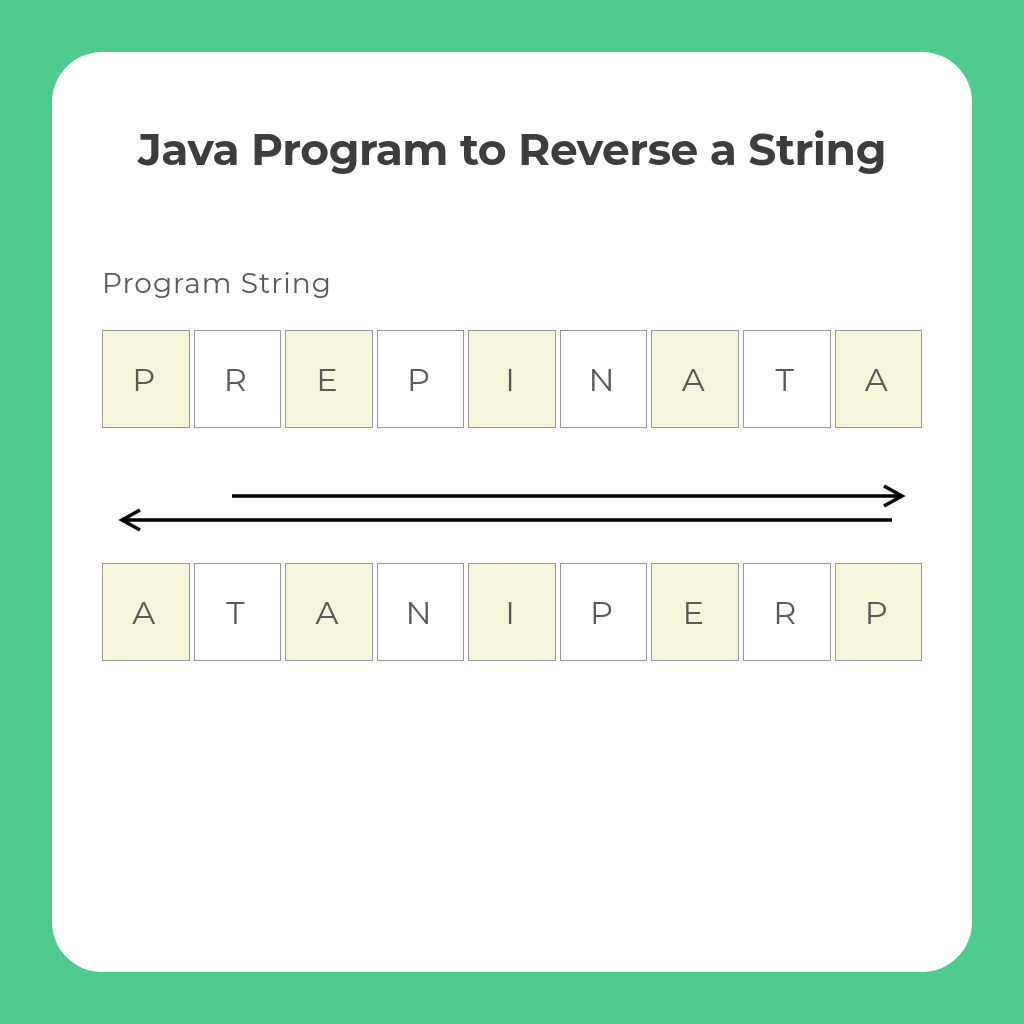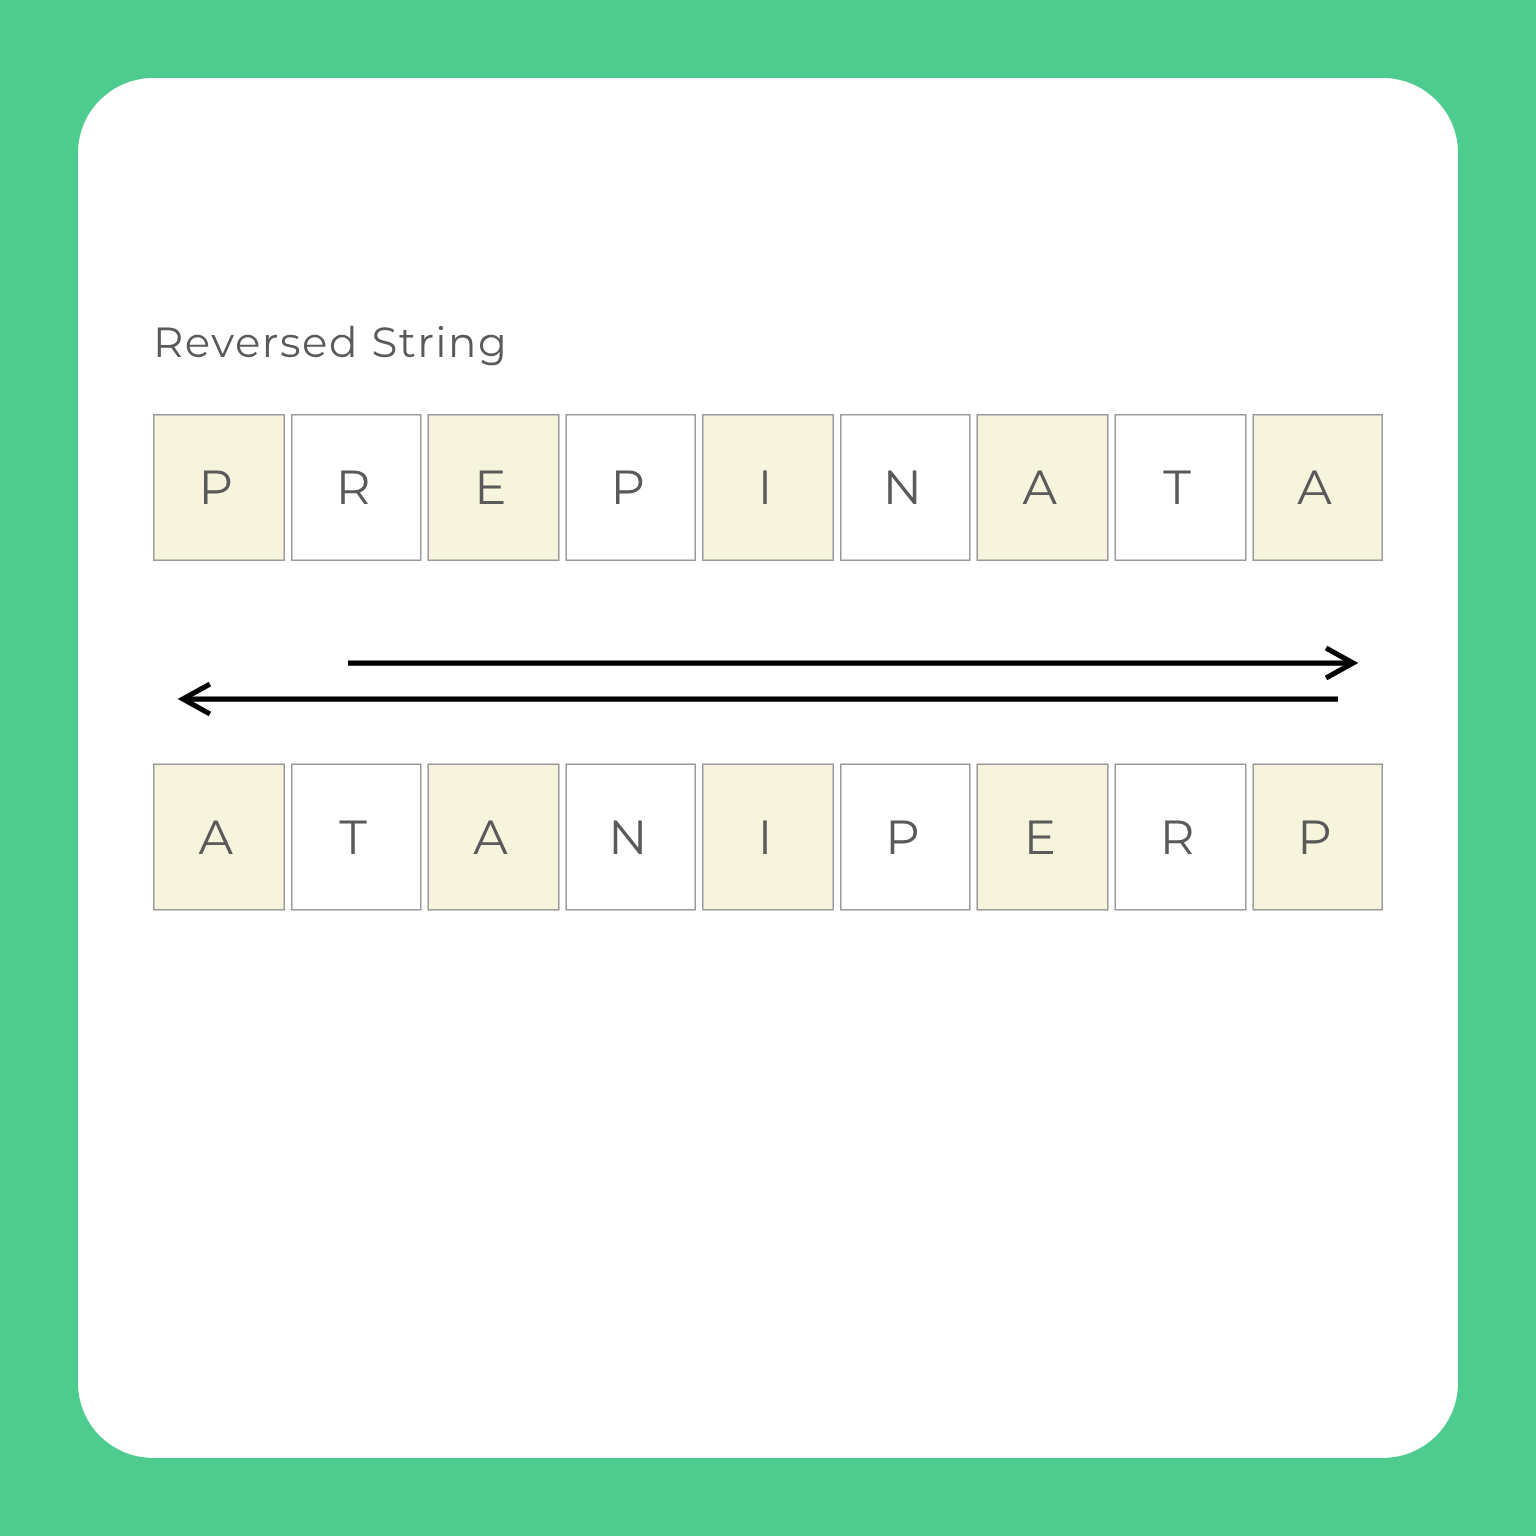--- a/index.html
+++ b/index.html
@@ -73,22 +73,23 @@
     }
     .arrows svg {
       width: 100%;
       height: 65px;
     }
   </style>
 </head>
 <body>
 
 <div class="card">
+  <h1 class="title">Java Program to Reverse a String</h1>
 
-  <div class="section-label">Reversed String</div>
+  <div class="section-label">Program String</div>
   <div class="cells">
     <div class="cell shaded">P</div>
     <div class="cell plain">R</div>
     <div class="cell shaded">E</div>
     <div class="cell plain">P</div>
     <div class="cell shaded">I</div>
     <div class="cell plain">N</div>
     <div class="cell shaded">A</div>
     <div class="cell plain">T</div>
     <div class="cell shaded">A</div>

